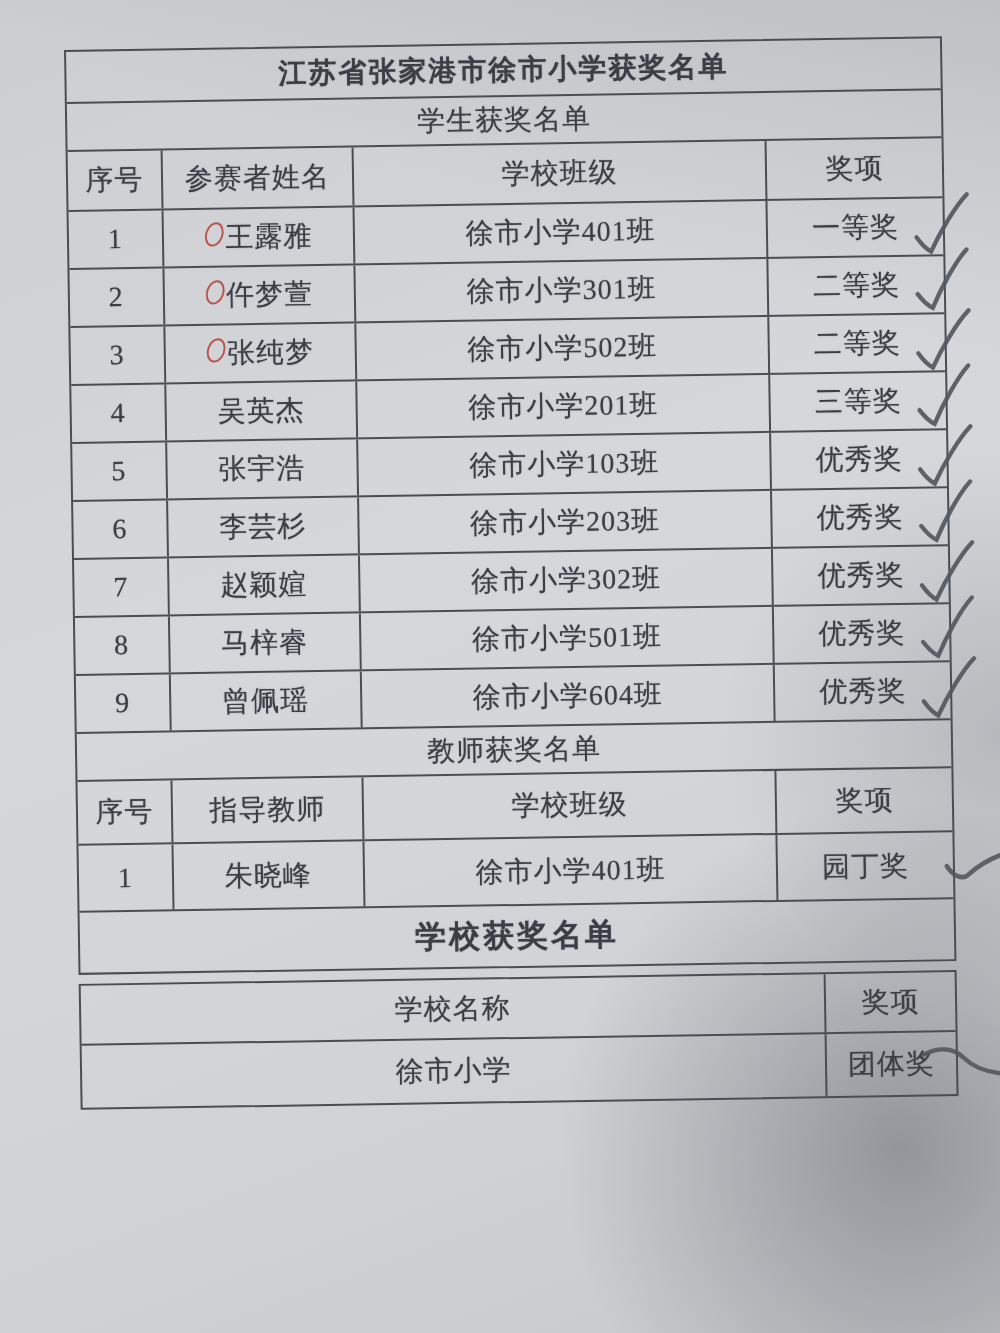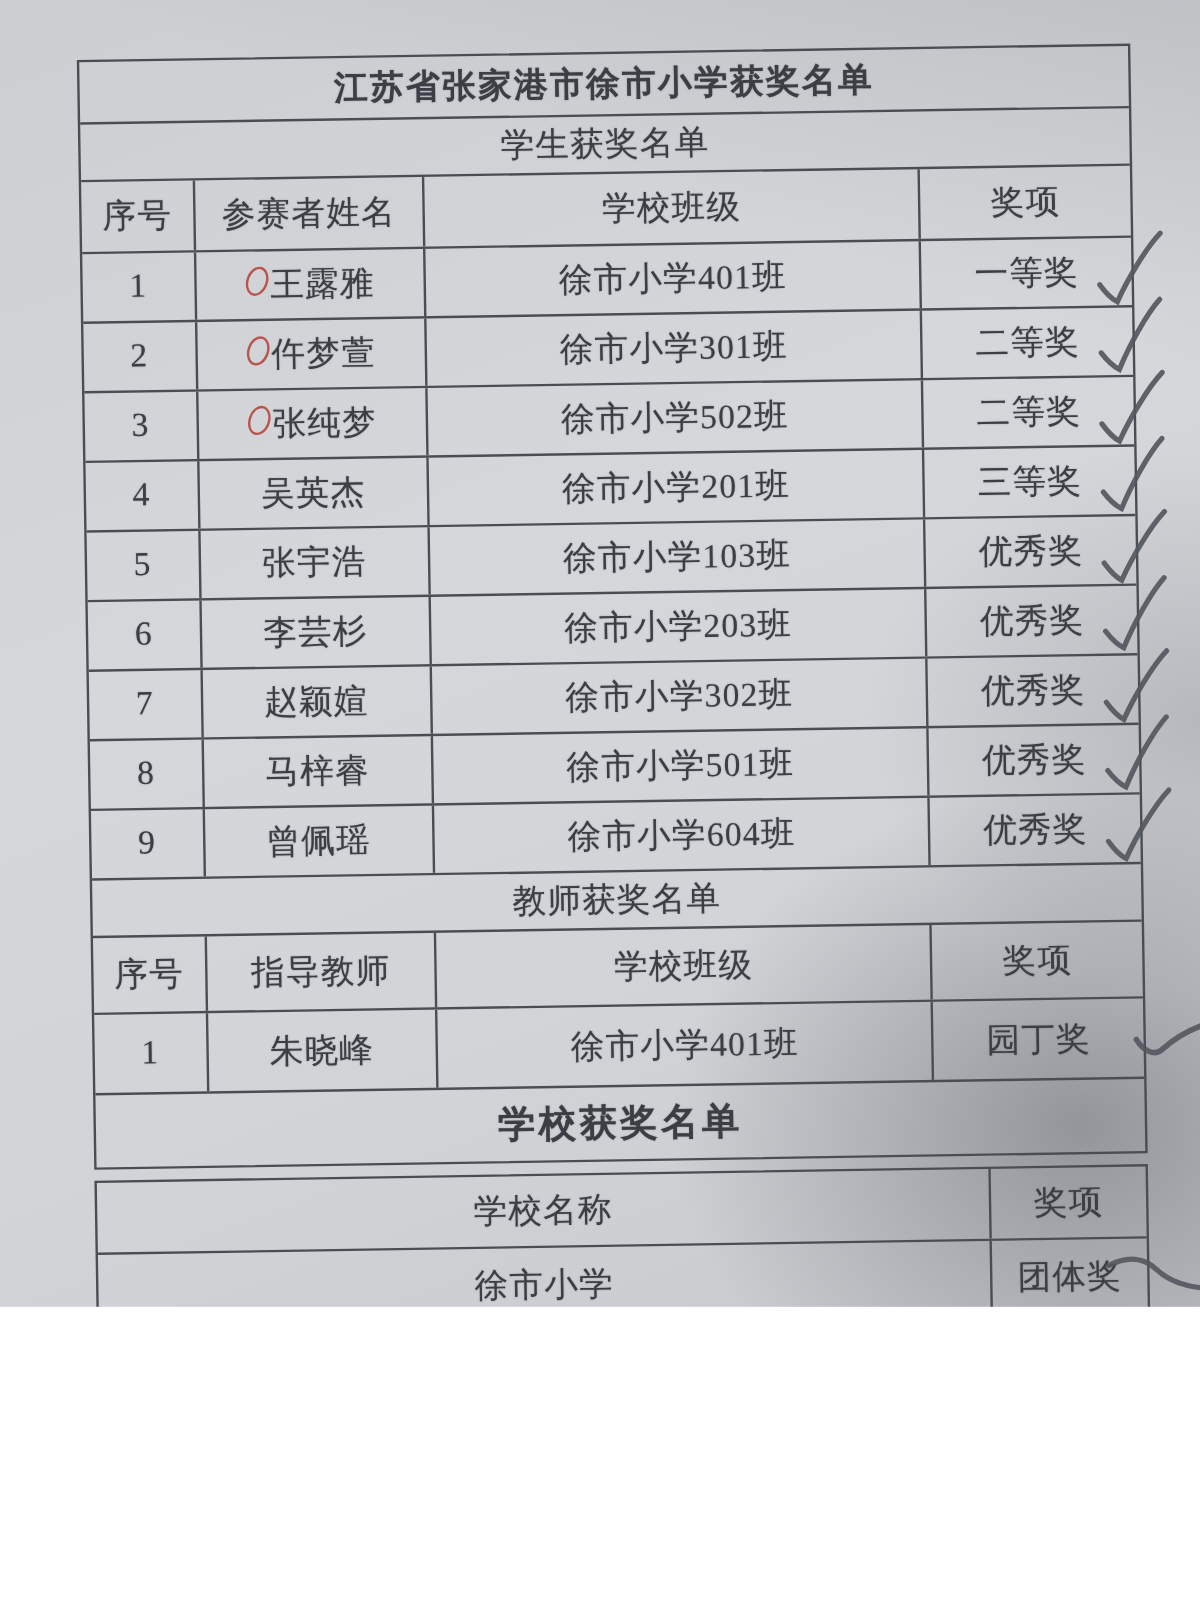--- a/index.html
+++ b/index.html
@@ -1,20 +1,20 @@
 <!DOCTYPE html>
 <html><head>
 <meta charset="utf-8">
 <style>
   html,body{margin:0;padding:0;}
   body{width:1000px;height:1333px;overflow:hidden;
        font-family:"Liberation Serif","DejaVu Serif",serif;}
 
   
-  .photo{position:relative;width:1000px;height:1089px;overflow:hidden;
+  .photo{position:relative;width:1000px;height:1333px;overflow:hidden;
     background:
       radial-gradient(55% 42% at 90% 86%, rgba(38,40,47,0.34), rgba(38,40,47,0) 62%),
       radial-gradient(40% 30% at 100% 55%, rgba(38,40,47,0.16), rgba(38,40,47,0) 70%),
       linear-gradient(198deg, rgba(30,32,38,0.10), rgba(30,32,38,0) 22%),
       linear-gradient(160deg,#cdced2 0%,#d6d7db 42%,#d2d3d7 72%,#c8c9cd 100%);
   }
 
   .sheet{position:absolute;left:64px;top:50px;width:878px;
          transform:rotate(-0.9deg);transform-origin:0 0;}
 

